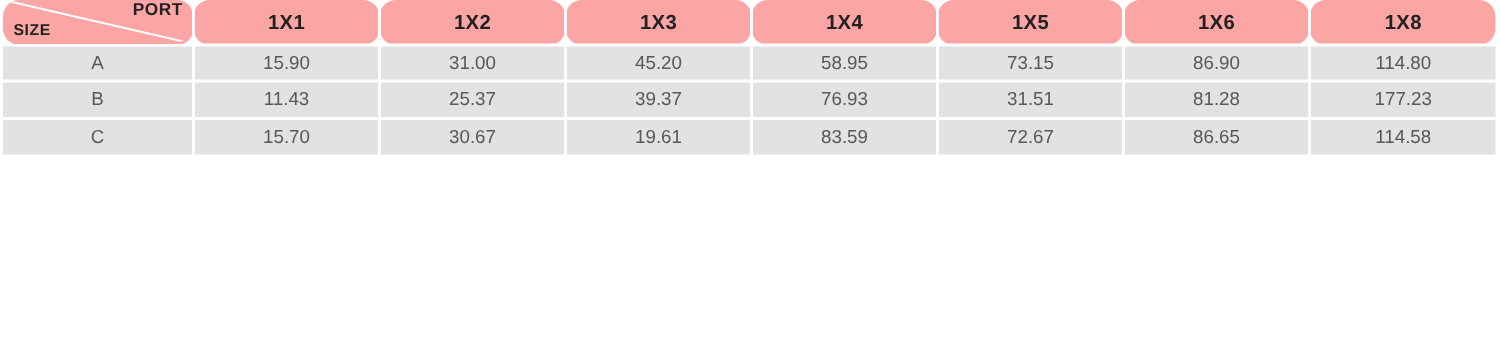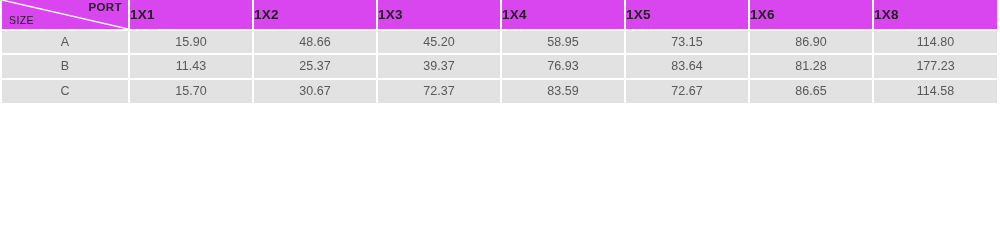--- a/index.html
+++ b/index.html
@@ -27,30 +27,31 @@
     table-layout: fixed;
     width: 995px;
     height: 103px;
   }
 
   
   table.spec-table thead tr {
     height: 30px;
   }
   table.spec-table thead th {
-    background: #d946ef;
+    background: #fca5a5;
     color: #222222;
     font-weight: bold;
     font-size: 13.5px;
-    text-align: left;
+    text-align: center;
     vertical-align: middle;
     border-right: 2px solid #ffffff;
     border-bottom: 2px solid #ffffff;
     padding: 0;
     letter-spacing: 0.2px;
+    border-radius: 11px;
   }
   table.spec-table thead th:last-child {
     border-right: none;
   }
 
   
   th.corner-cell {
     position: relative;
     width: 126px;
     padding: 0;
@@ -72,21 +73,21 @@
     font-weight: bold;
     color: #222222;
     letter-spacing: 0.4px;
     line-height: 13px;
   }
   .corner-size {
     position: absolute;
     left: 7px;
     bottom: 2px;
     font-size: 10.5px;
-    font-weight: normal;
+    font-weight: bold;
     color: #222222;
     letter-spacing: 0.4px;
     line-height: 13px;
   }
 
   
   table.spec-table tbody tr {
     height: 24px;
   }
   table.spec-table tbody td {
@@ -132,42 +133,42 @@
         <th>1X4</th>
         <th>1X5</th>
         <th>1X6</th>
         <th>1X8</th>
       </tr>
     </thead>
     <tbody>
       <tr>
         <td class="row-label">A</td>
         <td>15.90</td>
-        <td>48.66</td>
+        <td>31.00</td>
         <td>45.20</td>
         <td>58.95</td>
         <td>73.15</td>
         <td>86.90</td>
         <td>114.80</td>
       </tr>
       <tr>
         <td class="row-label">B</td>
         <td>11.43</td>
         <td>25.37</td>
         <td>39.37</td>
         <td>76.93</td>
-        <td>83.64</td>
+        <td>31.51</td>
         <td>81.28</td>
         <td>177.23</td>
       </tr>
       <tr>
         <td class="row-label">C</td>
         <td>15.70</td>
         <td>30.67</td>
-        <td>72.37</td>
+        <td>19.61</td>
         <td>83.59</td>
         <td>72.67</td>
         <td>86.65</td>
         <td>114.58</td>
       </tr>
     </tbody>
   </table>
 </div>
 
 </body></html>

